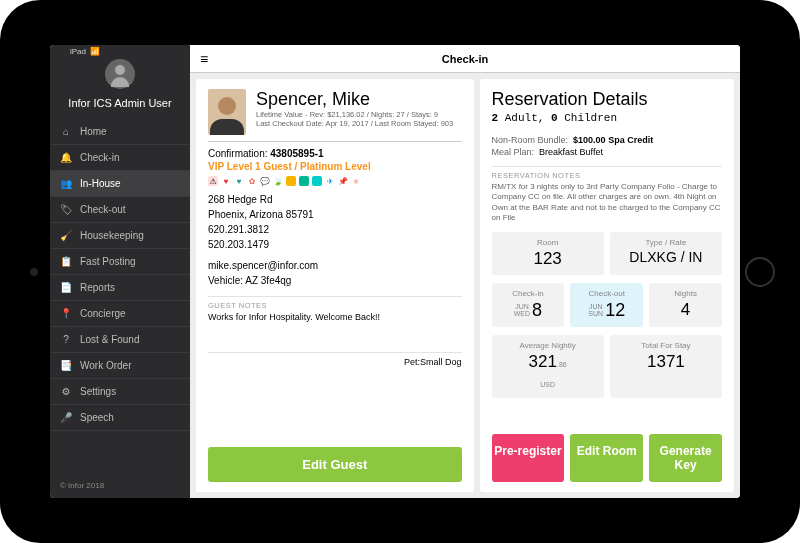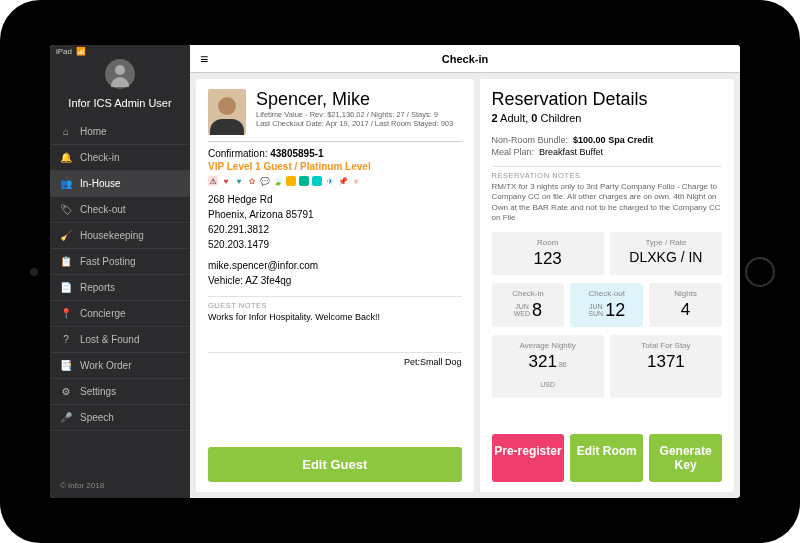--- a/index.html
+++ b/index.html
@@ -13,21 +13,21 @@
     position: relative;
   }
   .ipad-frame .camera { position:absolute; left:30px; top:50%; width:8px; height:8px; background:#222; border-radius:50%; transform:translateY(-50%);}
   .ipad-frame .home-btn { position:absolute; right:25px; top:50%; width:30px; height:30px; border:2px solid #333; border-radius:50%; transform:translateY(-50%);}
   .screen {
     width: 100%; height: 100%;
     background: #eee; border-radius: 4px;
     display: flex; overflow: hidden;
     position: relative;
   }
-  .status-bar { position:absolute; top:2px; left:6px; font-size:8px; color:#ccc; z-index:5;}
+  .status-bar { position:absolute; top:2px; left:20px; font-size:8px; color:#ccc; z-index:5;}
   .status-bar span { margin-right:4px;}
 
   
   .sidebar {
     width: 140px; min-width:140px; height: 100%;
     background: #2b2b2d; color: #ccc;
     display: flex; flex-direction: column;
     font-size: 10px;
   }
   .sidebar .avatar { width:30px;height:30px;background:#666;border-radius:50%;margin:14px auto 4px;position:relative;}
@@ -73,21 +73,21 @@
   .section-label { font-size:7.5px; color:#999; letter-spacing:0.5px; margin-top:8px; border-top:1px solid #e3e3e3; padding-top:4px;}
   .guest-note { font-size:9px; margin-top:2px; min-height:40px;}
   .pet-line { display:flex; justify-content:flex-end; font-size:9px; border-top:1px solid #e3e3e3; padding:4px 0;}
   .edit-btn {
     margin-top:auto; background:#8dc63f; color:#fff; text-align:center;
     padding:10px 0; font-size:13px; font-weight:bold; border-radius:3px; cursor:pointer;
   }
 
   
   .res-title { font-size:18px; font-weight:400;}
-  .res-sub { font-size:11px; margin:2px 0 10px;}
+  .res-sub { font-size:11px; margin:2px 0 10px;font-family:Liberation Mono, monospace;}
   .res-line { font-size:9px; color:#666; margin:1px 0;}
   .res-line b { color:#000; font-weight:bold;}
   .notes-body { font-size:8px; color:#666; line-height:1.3; margin-top:2px;}
   .tiles { display:flex; gap:6px; margin-top:8px;}
   .tile { flex:1; background:#f2f2f2; border-radius:3px; text-align:center; padding:6px 4px;}
   .tile.blue { background:#dff3fb;}
   .tile .lab { font-size:8px; color:#888;}
   .tile .val { font-size:17px; font-weight:400; margin-top:2px;}
   .tile .val small { font-size:7px; color:#888;}
   .tile .date-block { display:flex; align-items:center; justify-content:center; gap:2px; margin-top:2px;}

